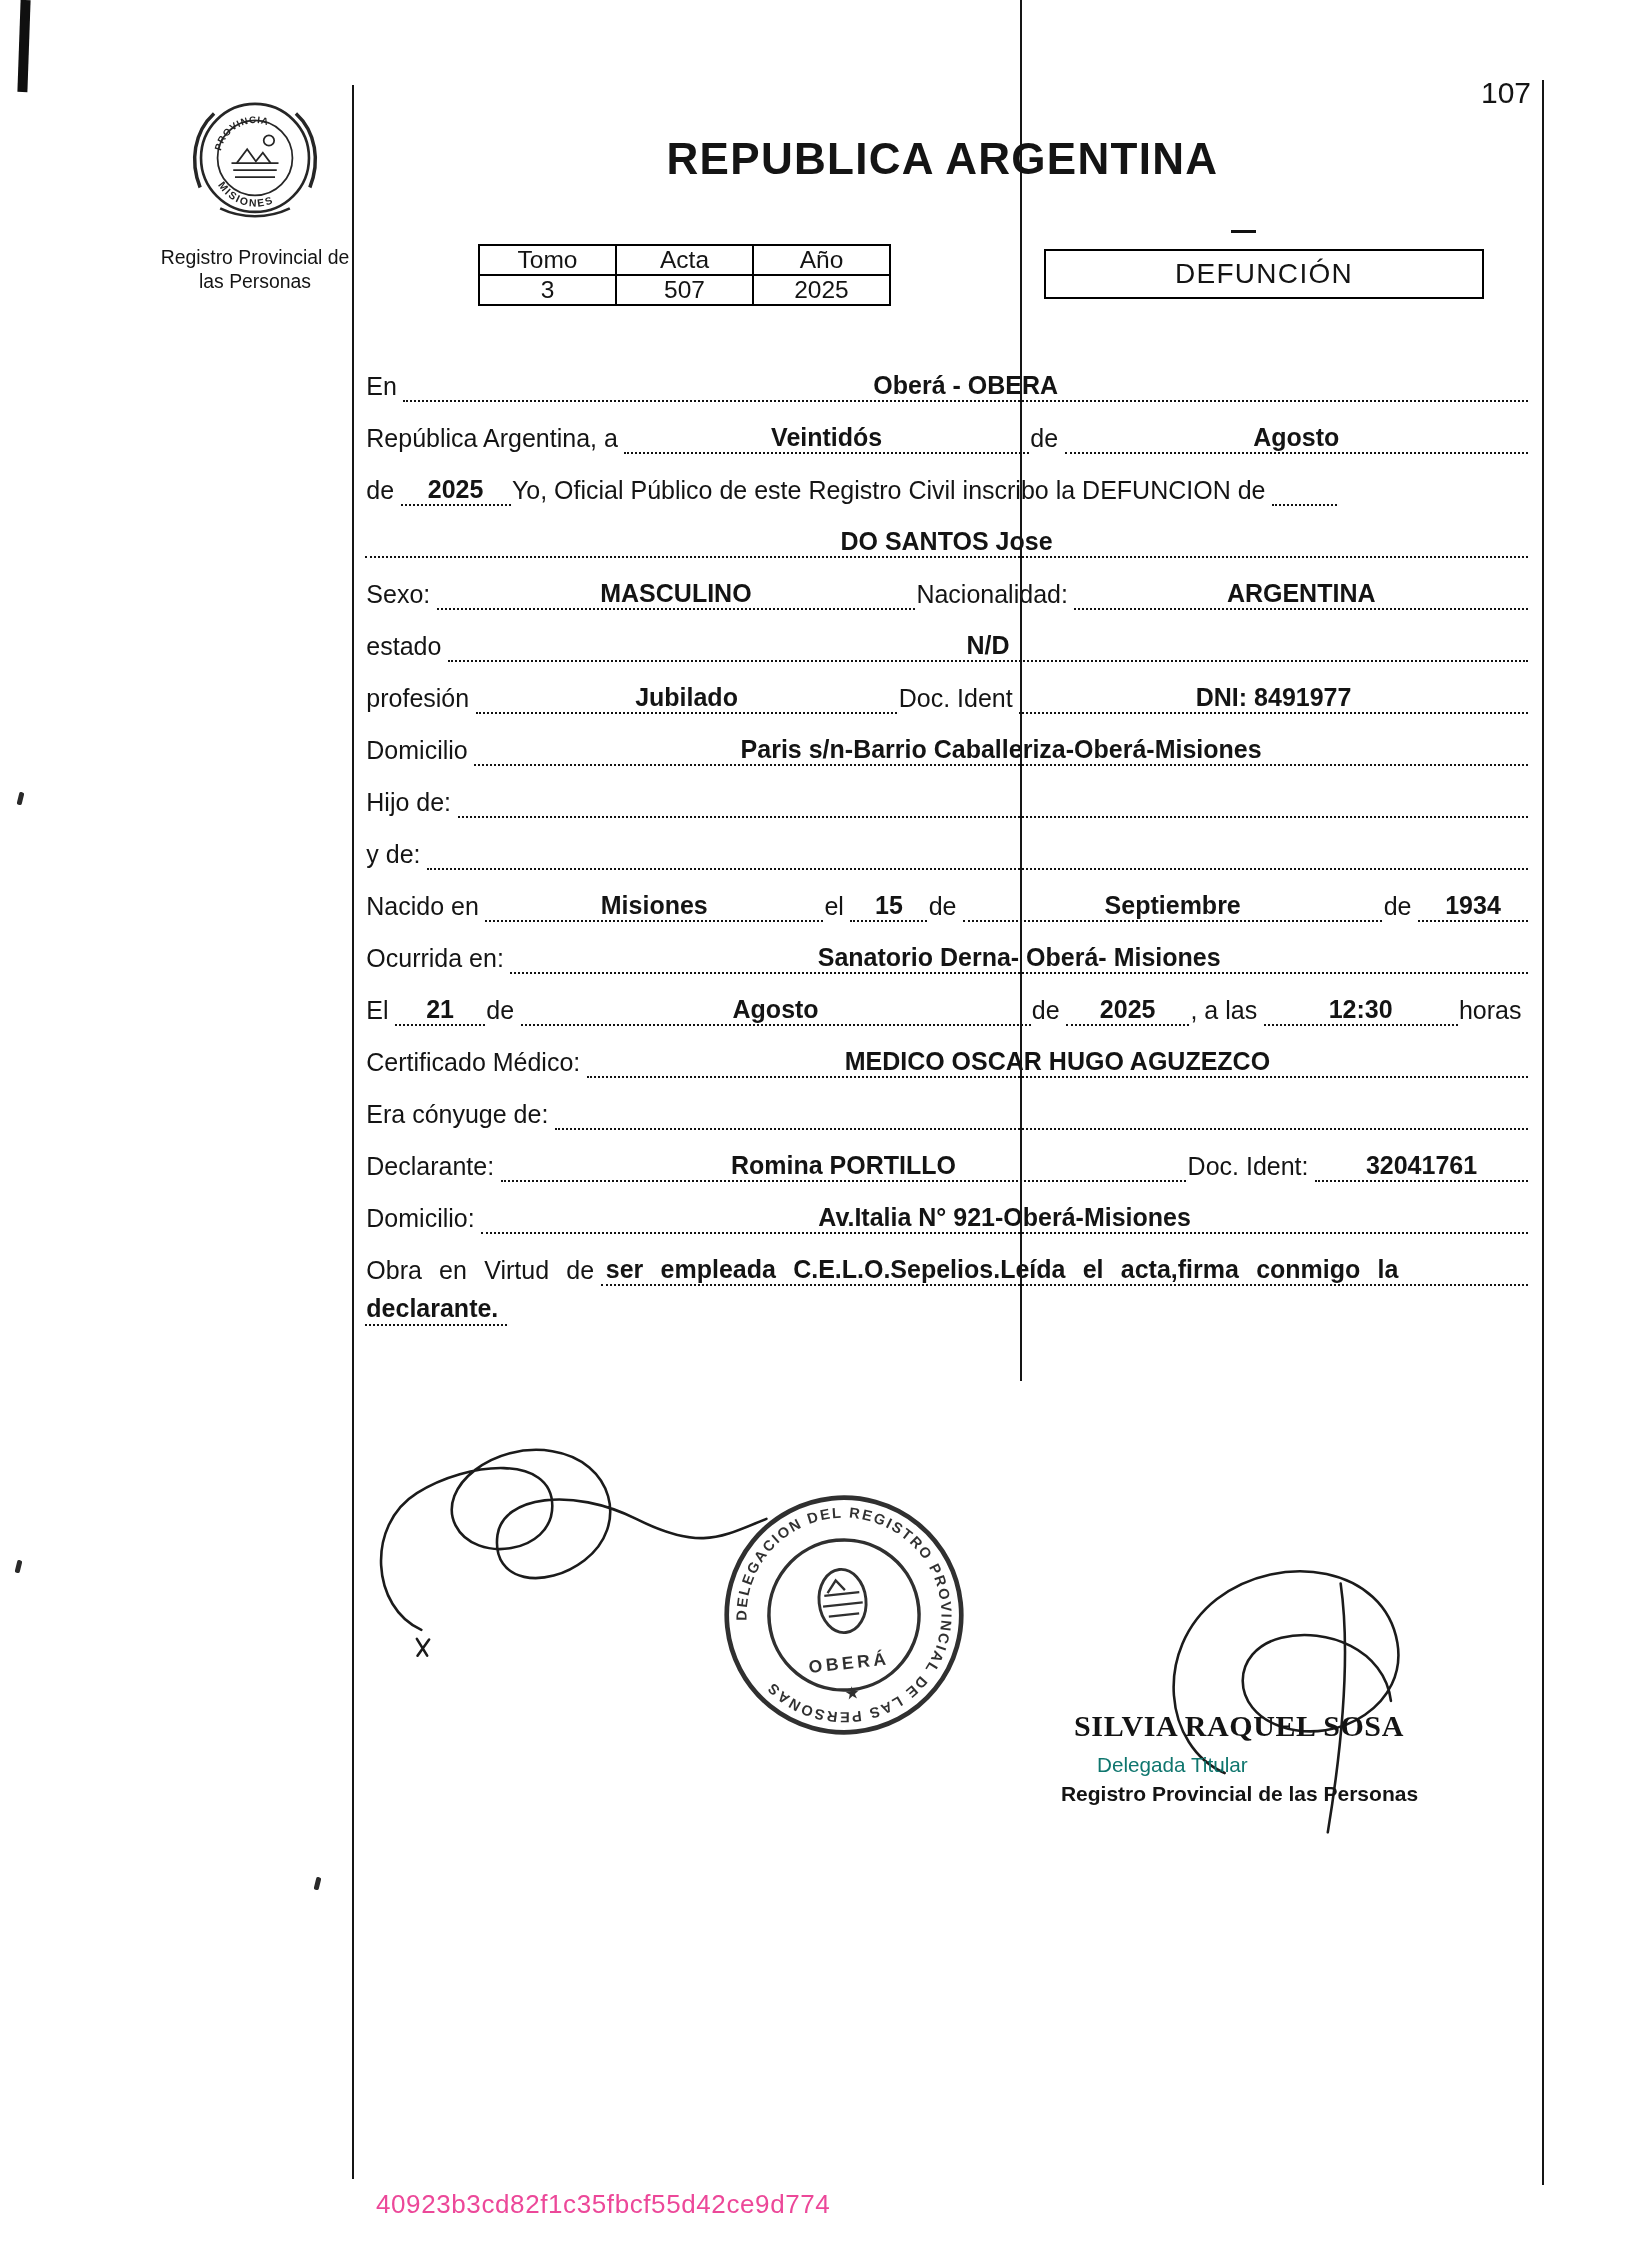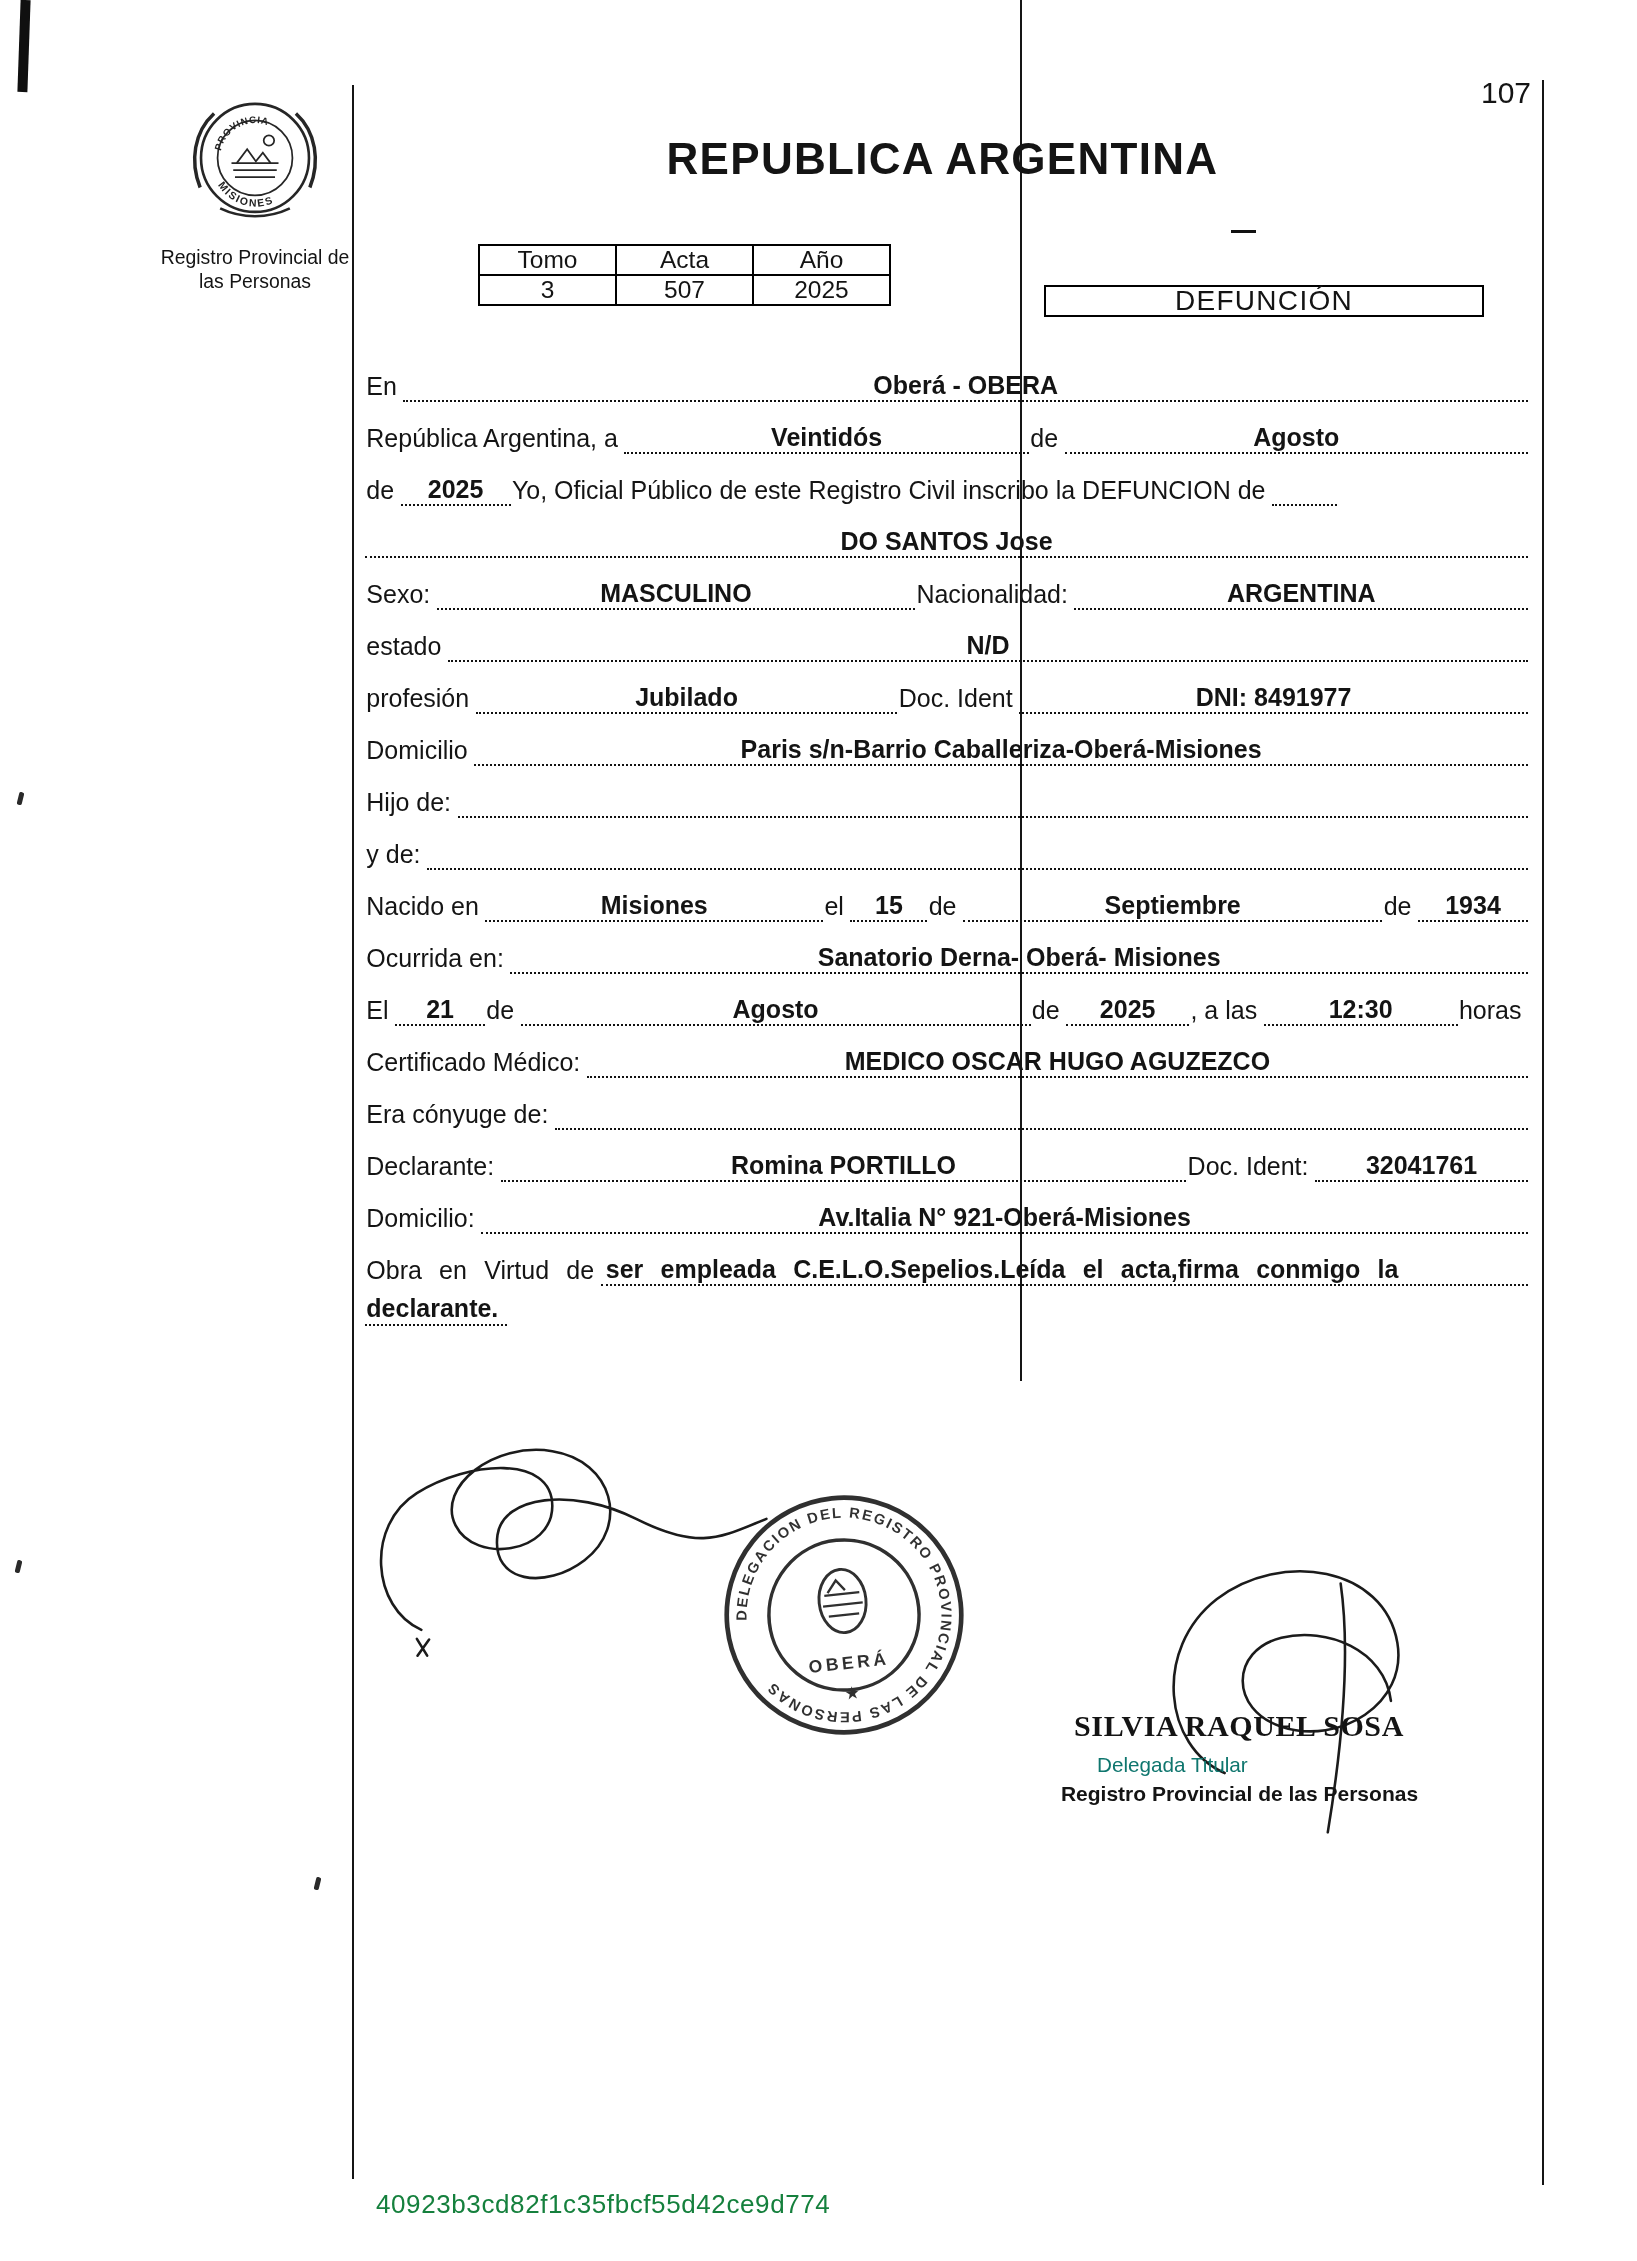--- a/index.html
+++ b/index.html
@@ -26,23 +26,23 @@
 
   .page-title { position:absolute; left:452px; top:134px; width:981px; text-align:center;
     font-size:44px; font-weight:bold; letter-spacing:1.3px; }
 
   table.acta { position:absolute; left:478px; top:244px; border-collapse:collapse; }
   table.acta th, table.acta td {
     border:2.6px solid #000; width:137px; height:28px; text-align:center;
     font-size:24.5px; font-weight:normal; vertical-align:middle;
   }
 
-  .defbox { position:absolute; left:1044px; top:249px; width:440px; height:32px;
+  .defbox { position:absolute; left:1044px; top:249px; width:440px; height:50px;
     border:2.6px solid #000; display:flex; align-items:center; justify-content:center;
-    font-size:28px; letter-spacing:1.3px; font-weight:500;margin-top:36px; }
+    font-size:28px; letter-spacing:1.3px; font-weight:500; }
 
   
   .form { position:absolute; left:365px; top:350px; width:1163px; }
   .row { display:flex; align-items:flex-end; height:52px; }
   .row.short { height:40px; }
   .lbl { white-space:nowrap; font-size:25px; padding:0 6.5px 1.3px 1.3px; }
   .fill { flex:1 1 auto; border-bottom:2.6px dotted #111; display:flex; align-items:flex-end;
     justify-content:center; font-weight:bold; font-size:25px; min-width:32px; padding:0 5.2px; }
   .fill.f12 { flex:1.2 1 0; }
   .fill.f14 { flex:1.4 1 0; }
@@ -63,21 +63,21 @@
   .sig-svg { position:absolute; z-index:7; pointer-events:none; }
   .stamp-wrap { position:absolute; left:715px; top:1478px; width:258px; height:274px;
     transform:rotate(-6deg); z-index:7; opacity:.92; }
   .sig-name { position:absolute; left:1052px; top:1709px; width:374px; text-align:center;
     font-family:"Liberation Serif", serif; font-weight:bold; font-size:30px; letter-spacing:0.6px; z-index:8; }
   .sig-role { position:absolute; left:1097px; top:1753px; width:284px; text-align:left;
     font-size:20.7px; color:#0f766e; z-index:8; }
   .sig-org { position:absolute; left:1051px; top:1782px; width:377px; text-align:center;
     font-size:21px; font-weight:bold; z-index:8; }
 
-  .footer-hash { position:absolute; left:376px; top:2189px; font-size:26px; letter-spacing:0.6px; color:#15803d; }
+  .footer-hash { position:absolute; left:376px; top:2189px; font-size:26px; letter-spacing:0.6px; color:#ec4899; }
 
   svg text { font-family:"Liberation Sans", sans-serif; }
 </style>
 </head>
 <body>
 
 <div class="sheet">
 
   <div class="corner-mark"></div>
   <div class="vline left"></div>

